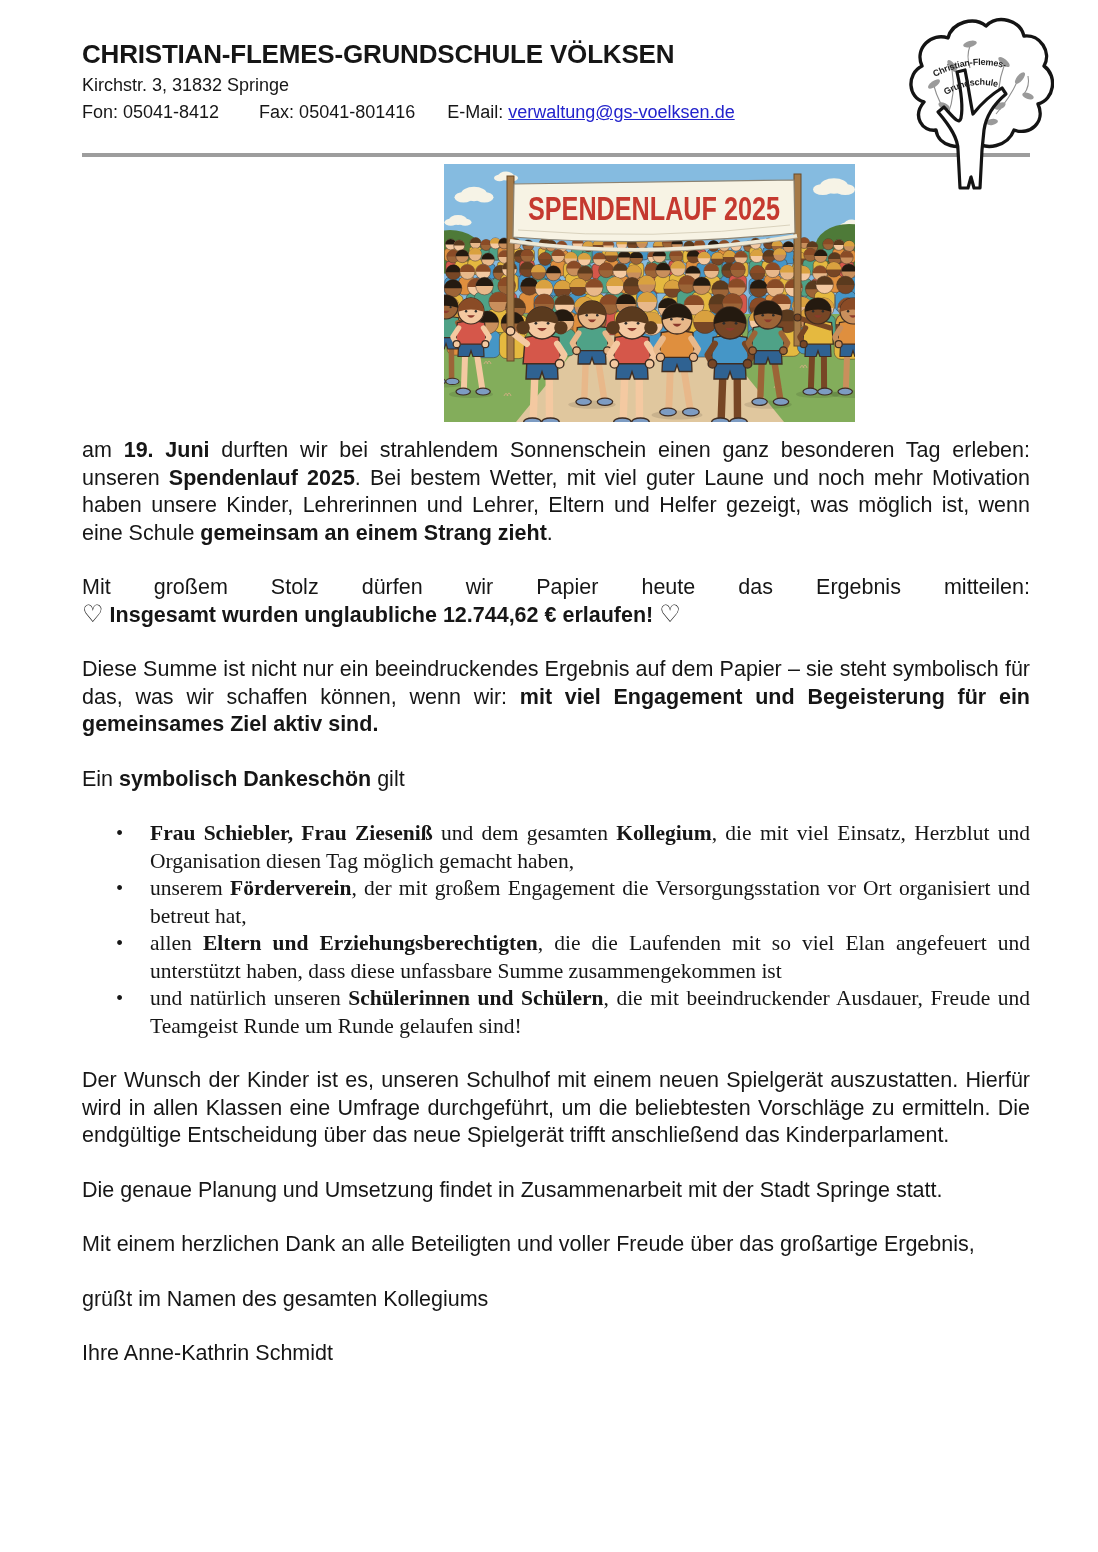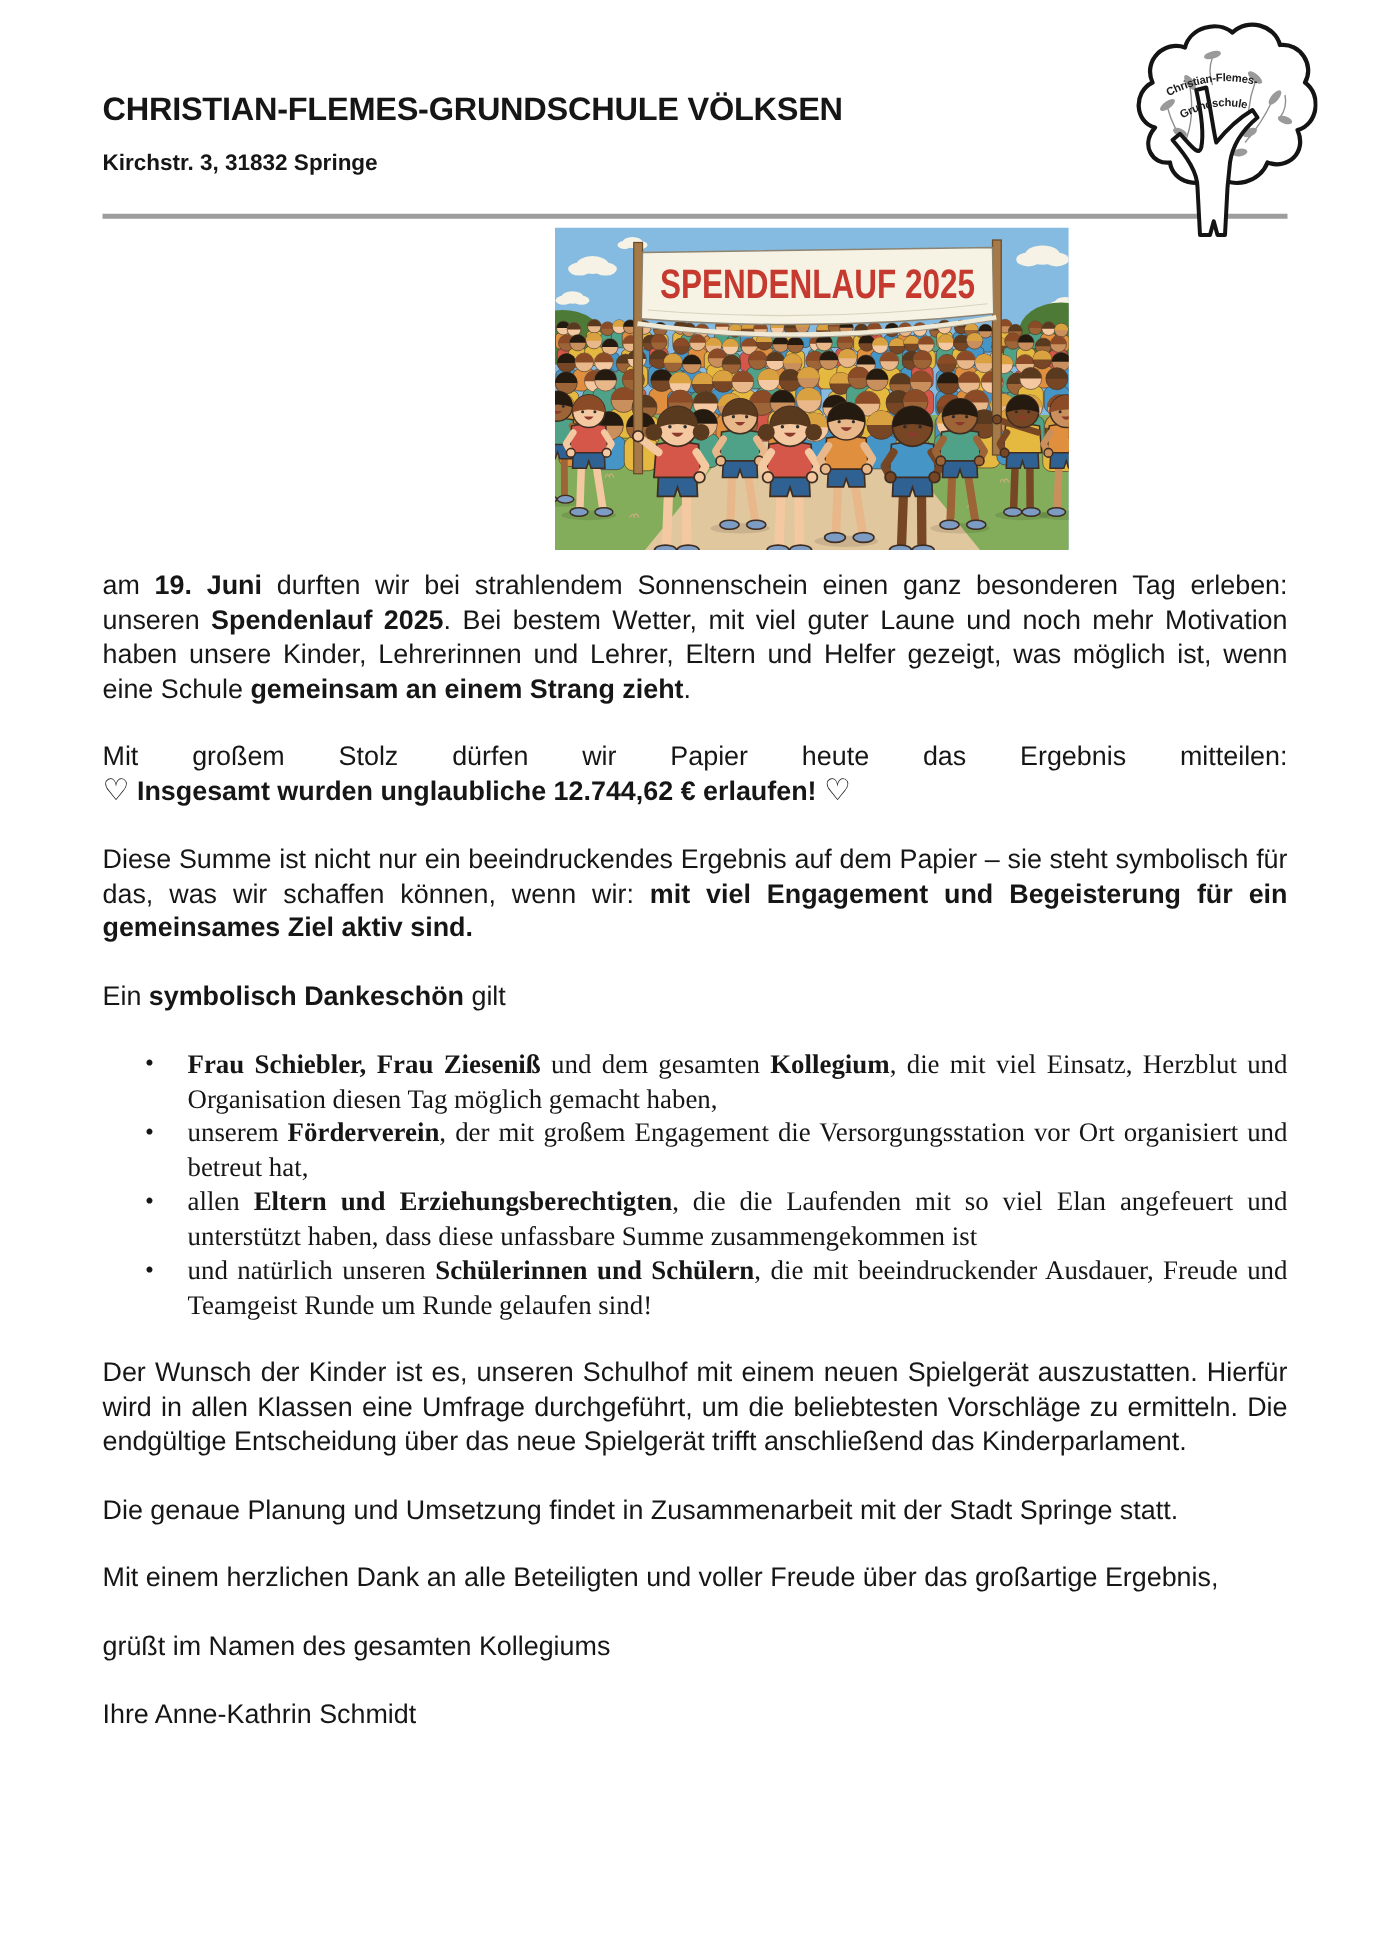--- a/index.html
+++ b/index.html
@@ -3,23 +3,23 @@
 <meta charset="utf-8">
 <style>
   html,body{margin:0;padding:0;}
   body{
     width:1098px;height:1552px;overflow:hidden;background:#ffffff;
     font-family:"Liberation Sans",sans-serif;color:#161616;
     -webkit-font-smoothing:antialiased;
   }
   .page{position:relative;padding:0 68px 0 82px;}
   
-  .header{position:relative;padding-top:73px;}
+  .header{position:relative;padding-top:40px;}
   .school-name{margin:0;font-size:26px;line-height:29px;font-weight:700;letter-spacing:-0.2px;}
-  .addr{margin-top:18px;font-size:18px;line-height:21px;font-weight:700;}
+  .addr{margin-top:6px;font-size:18px;line-height:21px;font-weight:400;}
   .contact{margin-top:6px;font-size:18px;line-height:21px;}
   .contact .c-phone{margin-right:40px;}
   .contact .c-fax{margin-right:32px;}
   .contact a{color:#2323cc;text-decoration:underline;}
   .logo{position:absolute;top:10px;right:-24px;width:154px;height:180px;z-index:2;}
   .divider{height:4px;background:#9d9d9d;margin-top:30px;}
   
   .hero{display:block;margin:7px 0 0 362px;width:411px;height:258px;}
   
   .letter{margin-top:15px;font-size:21.5px;line-height:27.5px;}
@@ -34,20 +34,24 @@
   .letter li::before{content:"\2022";position:absolute;left:-34px;top:0;font-size:0.95em;}
 </style>
 </head>
 <body>
 
 <div class="page">
 
   <div class="header">
     <h1 class="school-name">CHRISTIAN-FLEMES-GRUNDSCHULE VÖLKSEN</h1>
     <div class="addr">Kirchstr. 3, 31832 Springe</div>
+    <div class="contact">
+      <span class="c-phone">Fon: 05041-8412</span><span class="c-fax">Fax: 05041-801416</span><span>E-Mail:</span>
+      <a href="#">verwaltung@gs-voelksen.de</a>
+    </div>
 
     <svg class="logo" viewBox="0 0 154 180" aria-hidden="true">
       <defs>
         <path id="arc1" d="M 33,68 Q 77,44 121,64" fill="none"></path>
         <path id="arc2" d="M 44,86 Q 77,66 111,82" fill="none"></path>
       </defs>
 
       <path d="M 24,92 C 8,88 6,64 22,56 C 14,38 32,22 48,28 C 52,12 74,6 86,16
                C 98,4 120,10 124,26 C 140,24 152,42 144,56 C 158,66 154,90 138,94
                C 146,112 130,126 114,120 C 108,136 86,142 74,130 C 60,142 38,136 36,120

